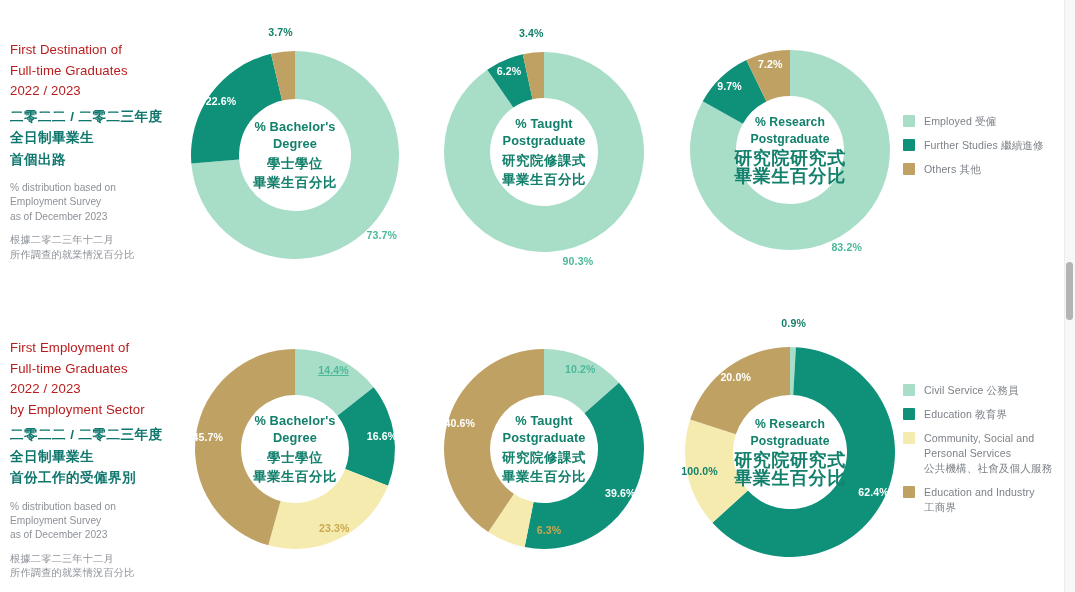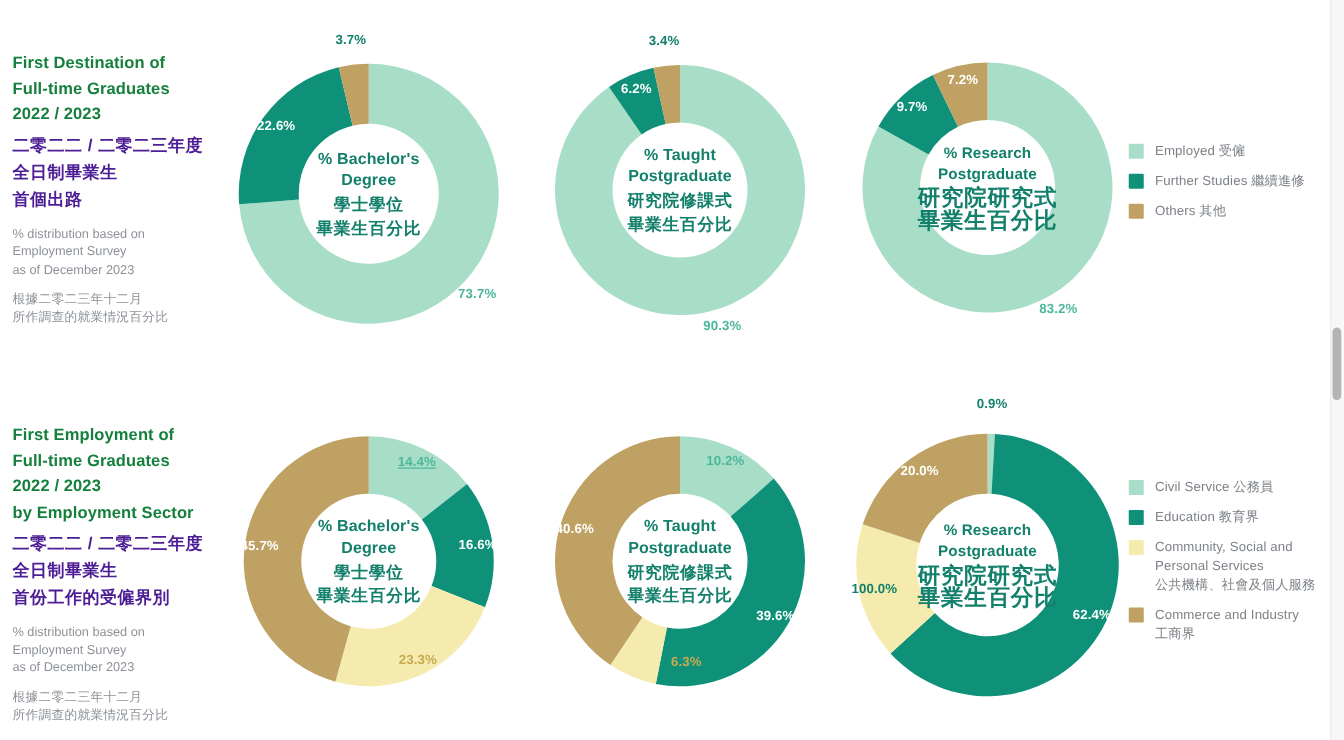--- a/index.html
+++ b/index.html
@@ -7,26 +7,26 @@
     width: 1075px; height: 592px;
     background: #ffffff;
     font-family: "Liberation Sans", sans-serif;
     overflow: hidden;
   }
   .page { position: relative; width: 1075px; height: 592px; }
 
   
   .textblock { position: absolute; width: 186px; left: 10px; }
   .head-en {
-    font-size: 13.2px; font-weight: bold; line-height: 20.5px;
-    color: #15803d; letter-spacing: .1px;
+    font-size: 13.2px; font-weight: normal; line-height: 20.5px;
+    color: #b91c1c; letter-spacing: .1px;
   }
   .head-zh {
     font-size: 13.6px; font-weight: bold; line-height: 21.5px;
-    color: #4c1d95; margin-top: 4px; letter-spacing: .4px;
+    color: #0f766e; margin-top: 4px; letter-spacing: .4px;
   }
   .note {
     font-size: 10.2px; line-height: 14.4px; color: #8d9298;
     margin-top: 11px;
   }
   .note.zh { margin-top: 9px; letter-spacing: .2px; }
 
   
   .donut { position: absolute; }
   .donut svg { display: block; overflow: visible; }
@@ -238,21 +238,21 @@
         <span class="legend-text">Education 教育界</span>
       </div>
       <div class="legend-row">
         <span class="swatch" style="background: rgb(246, 235, 175);"></span>
         <span class="legend-text">Community, Social and
 Personal Services
 公共機構、社會及個人服務</span>
       </div>
       <div class="legend-row">
         <span class="swatch" style="background: rgb(191, 162, 99);"></span>
-        <span class="legend-text">Commerce and Industry
+        <span class="legend-text">Education and Industry
 工商界</span>
       </div>
     </div>
 
   <div class="sb-track">
     <div class="sb-thumb"></div>
   </div>
 
 </div>
 

